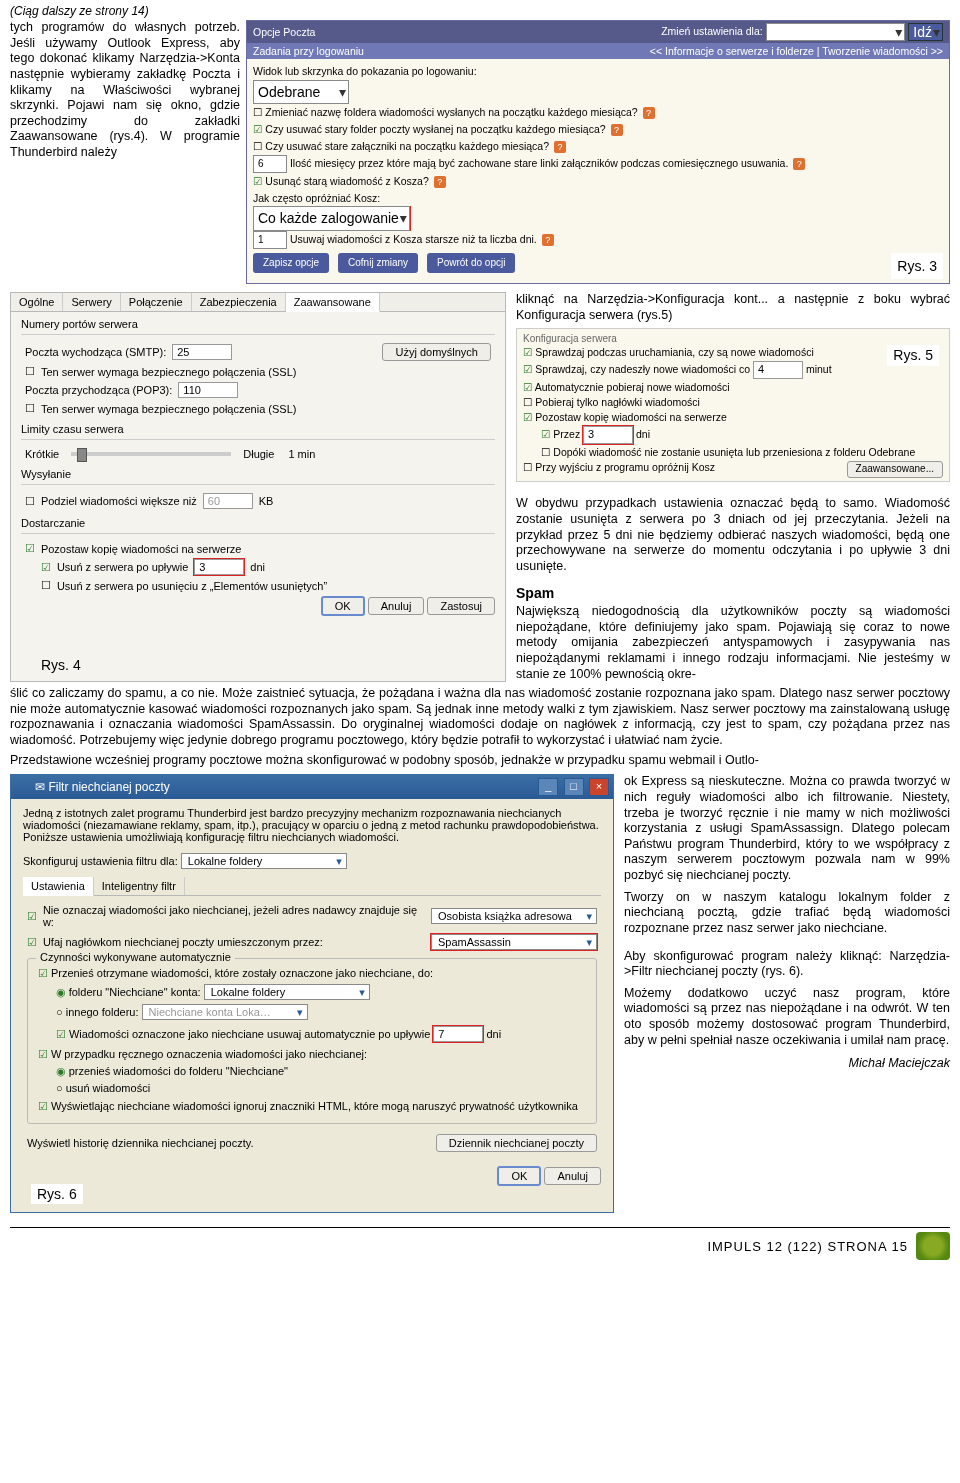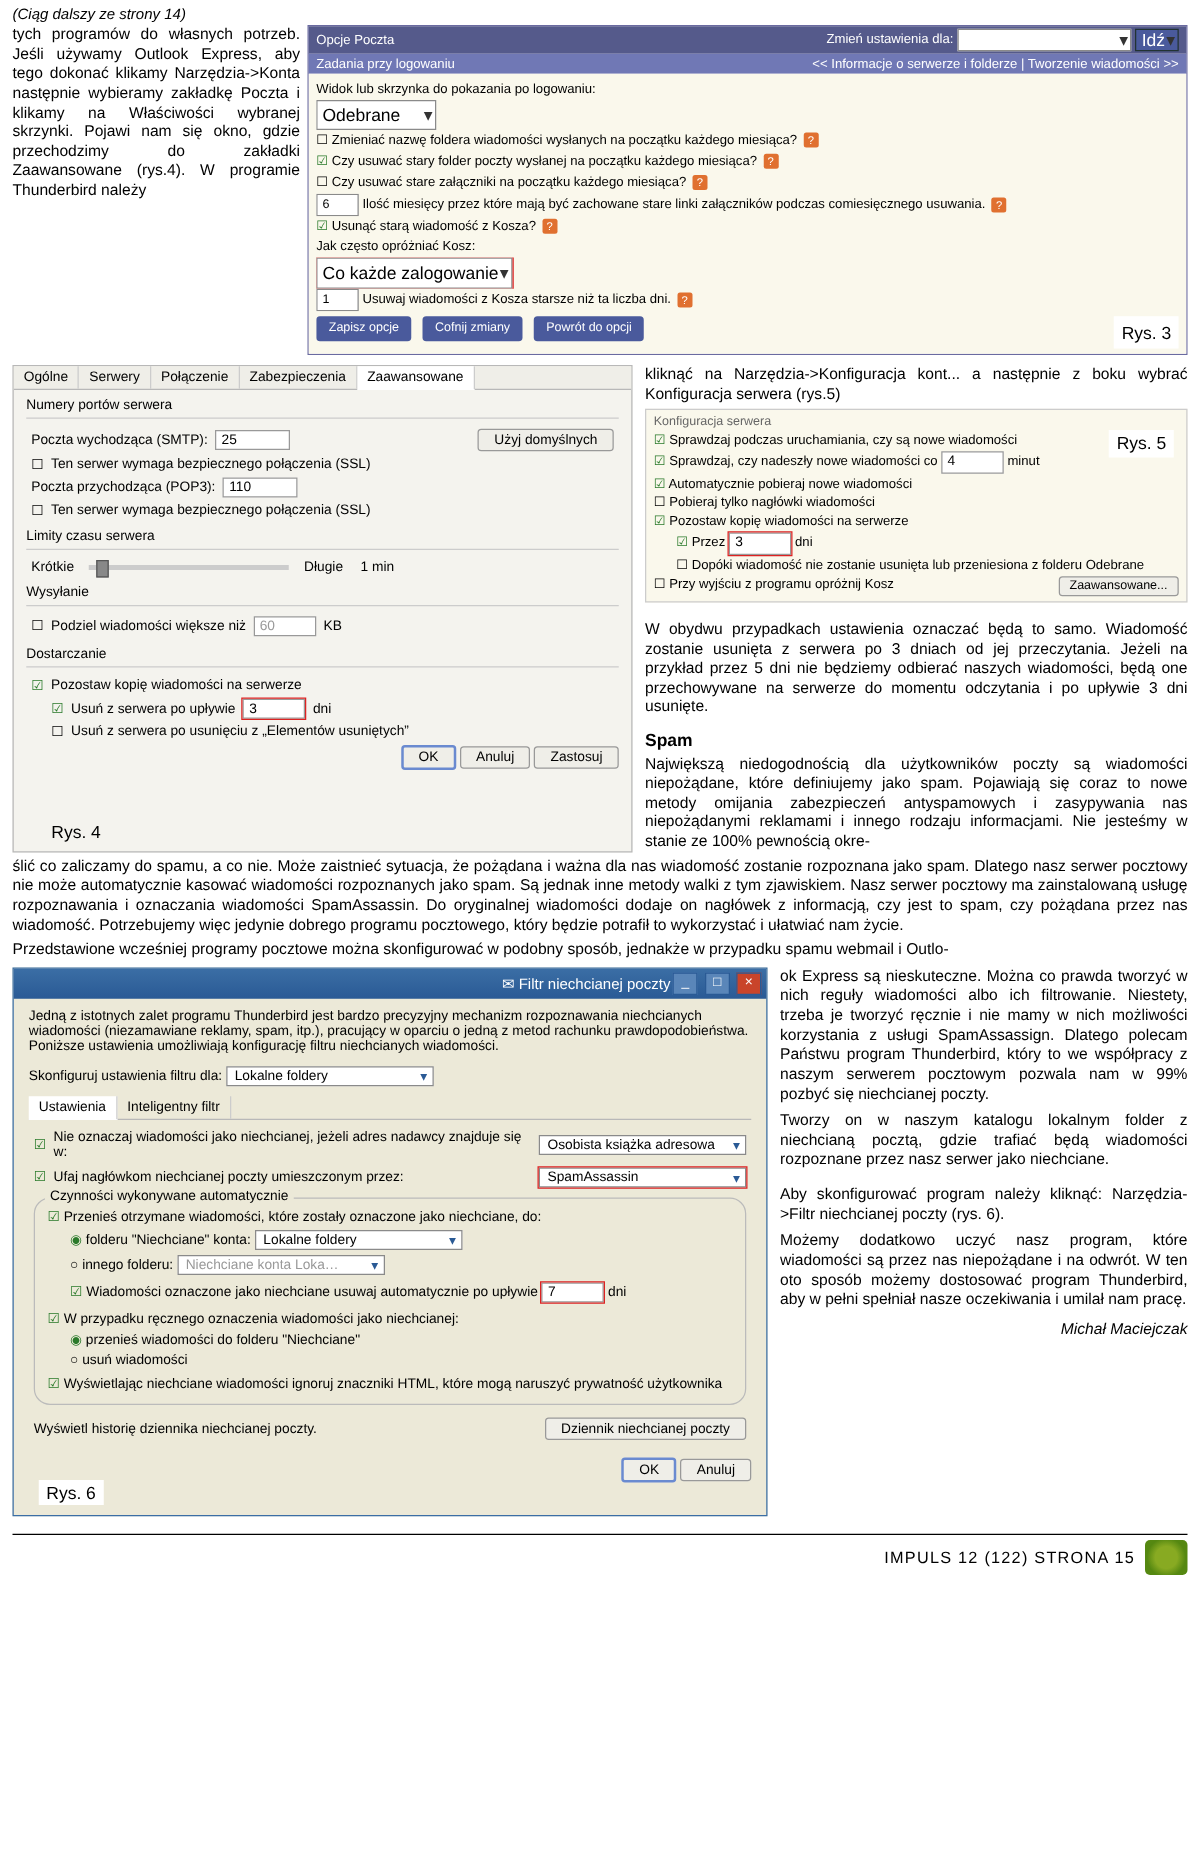--- a/index.html
+++ b/index.html
@@ -160,34 +160,34 @@
   .panel6 {
     width: 602px;
     border: 1px solid #3b6ea5;
     background: #ece9d8;
     font-size: 11px;
     position: relative;
   }
   .titlebar {
     background: linear-gradient(#3b6ea5,#2a5a95);
     color: #fff;
-    display: flex; justify-content: flex-end; align-items: center;
+    display: flex; justify-content: space-between; align-items: center;
     padding: 3px 4px 3px 24px;
     font-size: 12px;
   }
   .winbtns span {
     display:inline-block; width:18px; height:16px; text-align:center;
     background:#5a86b9; margin-left:2px; border:1px solid #2a5a95;
     color:#fff; line-height:14px; font-size:11px;
   }
   .winbtns span.close { background:#c9442a; }
   .p6-body { padding: 8px 12px 10px; }
   .group {
     border: 1px solid #bbb;
-    border-radius: 13px;
+    border-radius: 3px;
     padding: 8px 10px 10px;
     margin-top: 8px;
     position: relative;
   }
   .group .legend {
     position: absolute; top: -8px; left: 8px;
     background: #ece9d8; padding: 0 4px; font-size: 11px;
   }
   .radio::before { content: "○ "; }
   .radio.on::before { content: "◉ "; color: #2a7a2a; }

